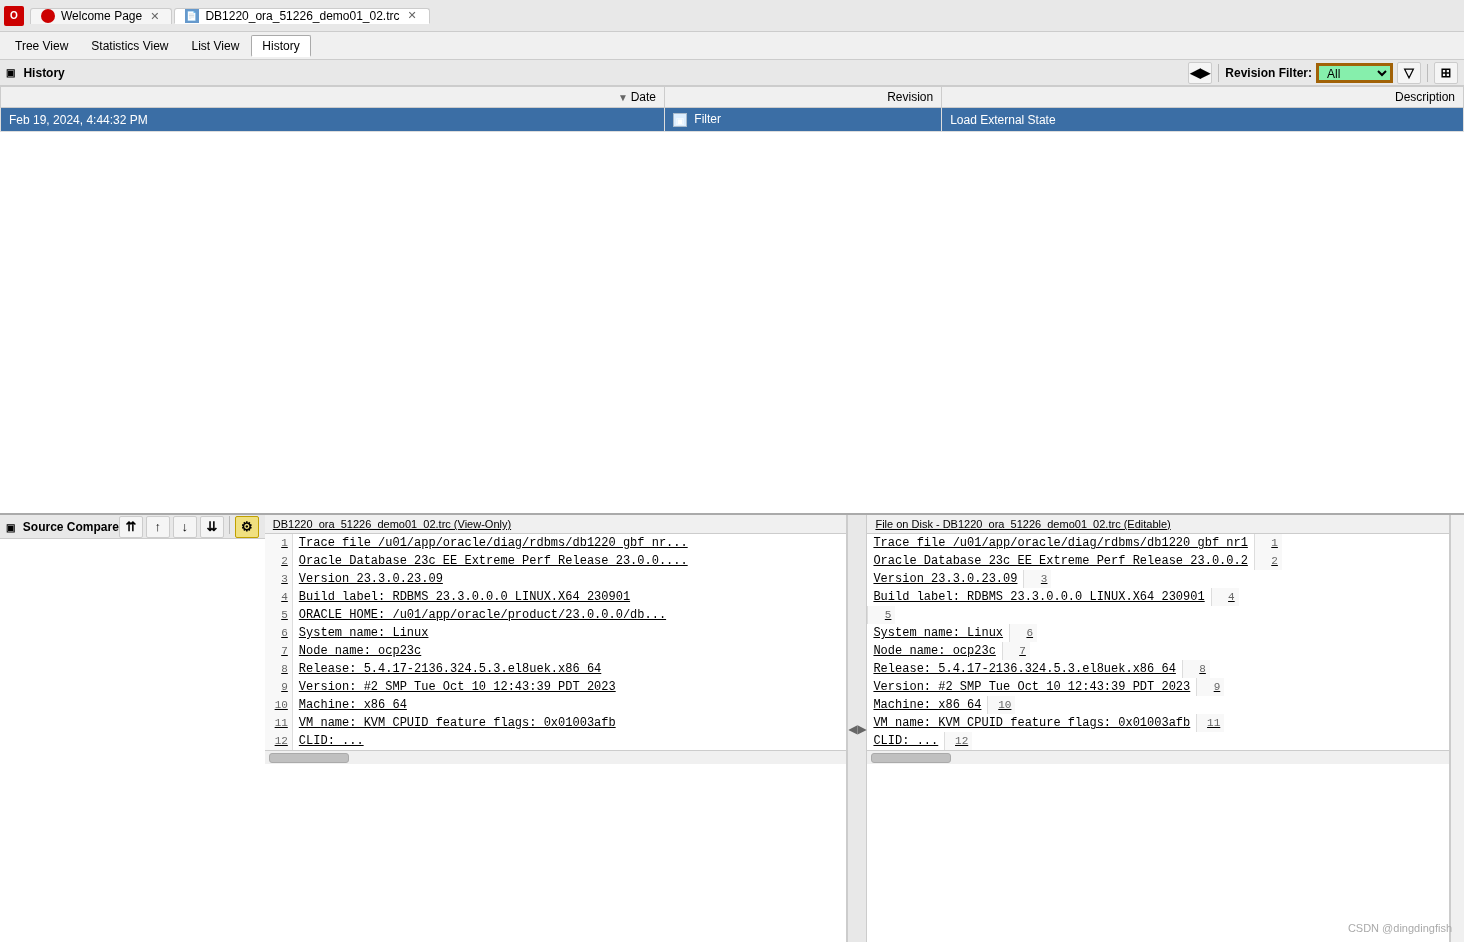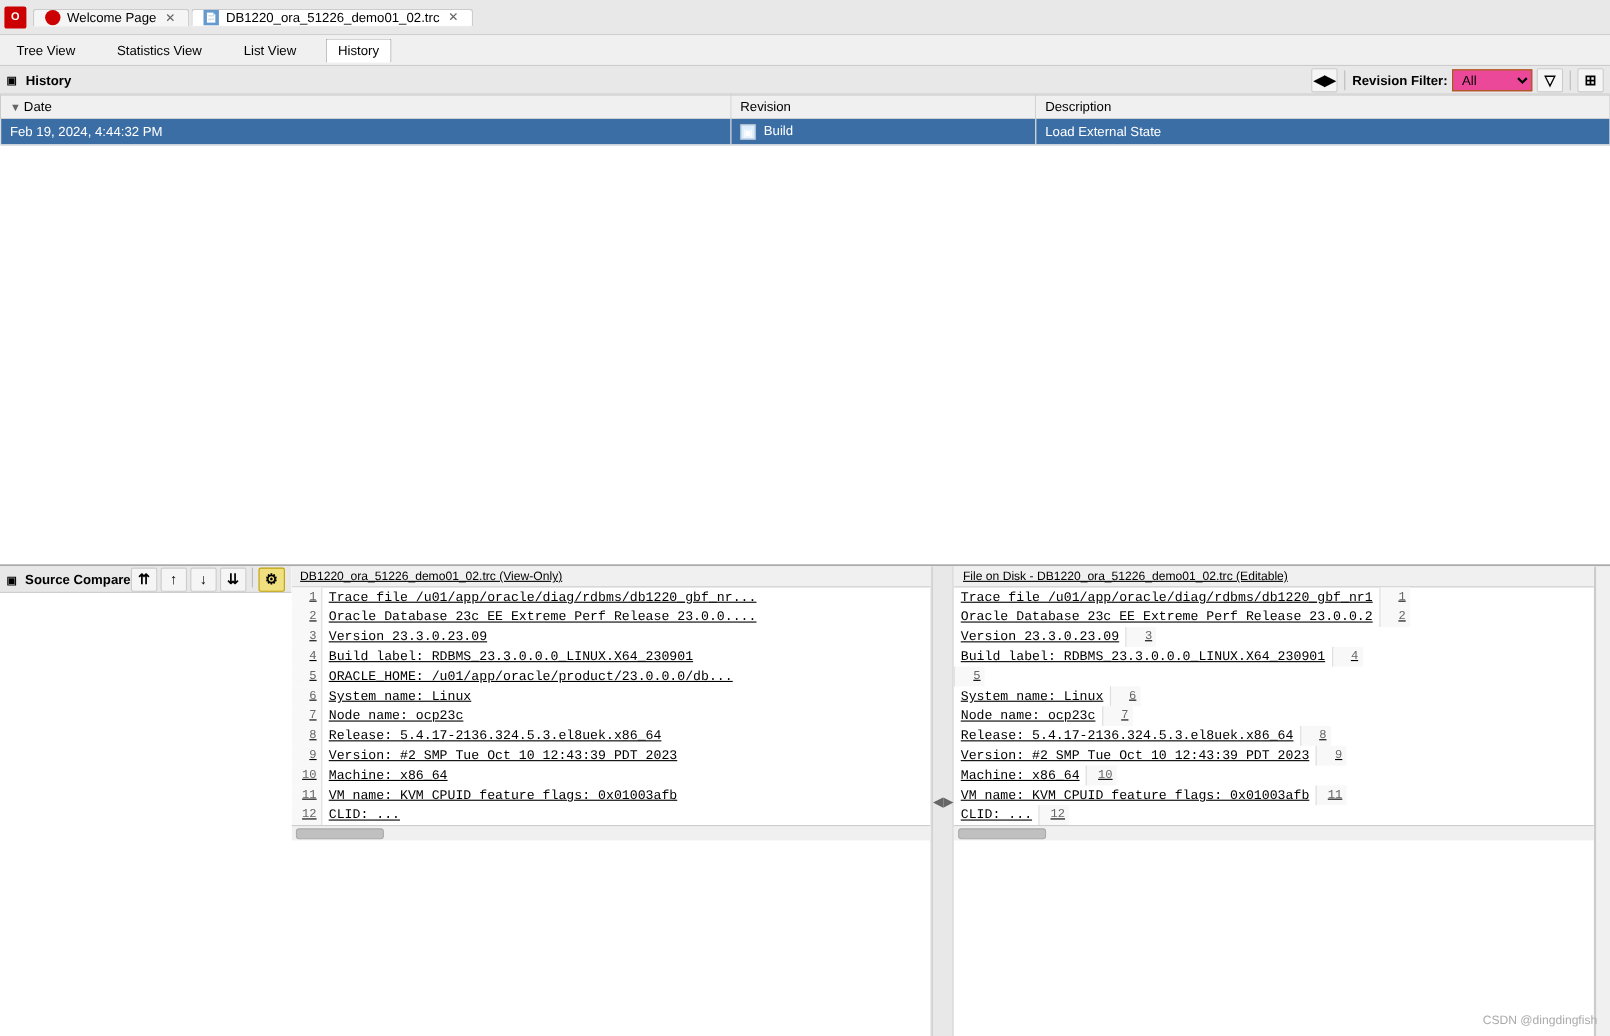--- a/index.html
+++ b/index.html
@@ -62,21 +62,21 @@
     }
 
     
     .view-toolbar {
       display: flex;
       align-items: center;
       background: #f0f0f0;
       border-bottom: 1px solid #ccc;
       height: 28px;
       padding: 0 4px;
-      gap: 16px;
+      gap: 1px;
     }
     .view-tab {
       padding: 3px 10px;
       border: 1px solid transparent;
       cursor: pointer;
       font-size: 12px;
       border-radius: 2px;
     }
     .view-tab.active {
       background: white;
@@ -105,21 +105,21 @@
     }
     table {
       width: 100%;
       border-collapse: collapse;
       font-size: 12px;
     }
     th {
       background: #f0f0f0;
       border: 1px solid #ccc;
       padding: 3px 8px;
-      text-align: left;
+      text-align: right;
       font-weight: normal;
       position: sticky;
       top: 0;
       z-index: 1;
     }
     td {
       border: 1px solid #ddd;
       padding: 2px 8px;
       height: 24px;
     }
@@ -157,22 +157,22 @@
       width: 1px; height: 18px;
       background: #bbb;
       margin: 0 2px;
     }
 
     
     .revision-filter {
       display: flex; align-items: center; gap: 4px; font-size: 12px;
     }
     .revision-filter select {
-      height: 20px; font-size: 12px; border: 1px solid #a16207; padding: 0 4px;
-      background: #ec4899;
+      height: 20px; font-size: 12px; border: 3px solid #a16207; padding: 0 4px;
+      background: #86efac;
     }
 
     
     .source-compare-panel {
       background: white;
       flex: 1;
       display: flex;
       flex-direction: row;
       height: calc(942px - 32px - 28px - 455px);
     }
@@ -393,21 +393,21 @@
             <th>
               <span>Description</span>
             </th>
           </tr>
         </thead>
         <tbody>
           <tr class="selected">
             <td>Feb 19, 2024, 4:44:32 PM</td>
             <td>
               <span class="revision-icon">▣</span>
-              <span>Build</span>
+              <span>Filter</span>
             </td>
             <td>Load External State</td>
           </tr>
         </tbody>
       </table>
     </div>
   </div>
 
   <div class="source-compare-panel">
 

